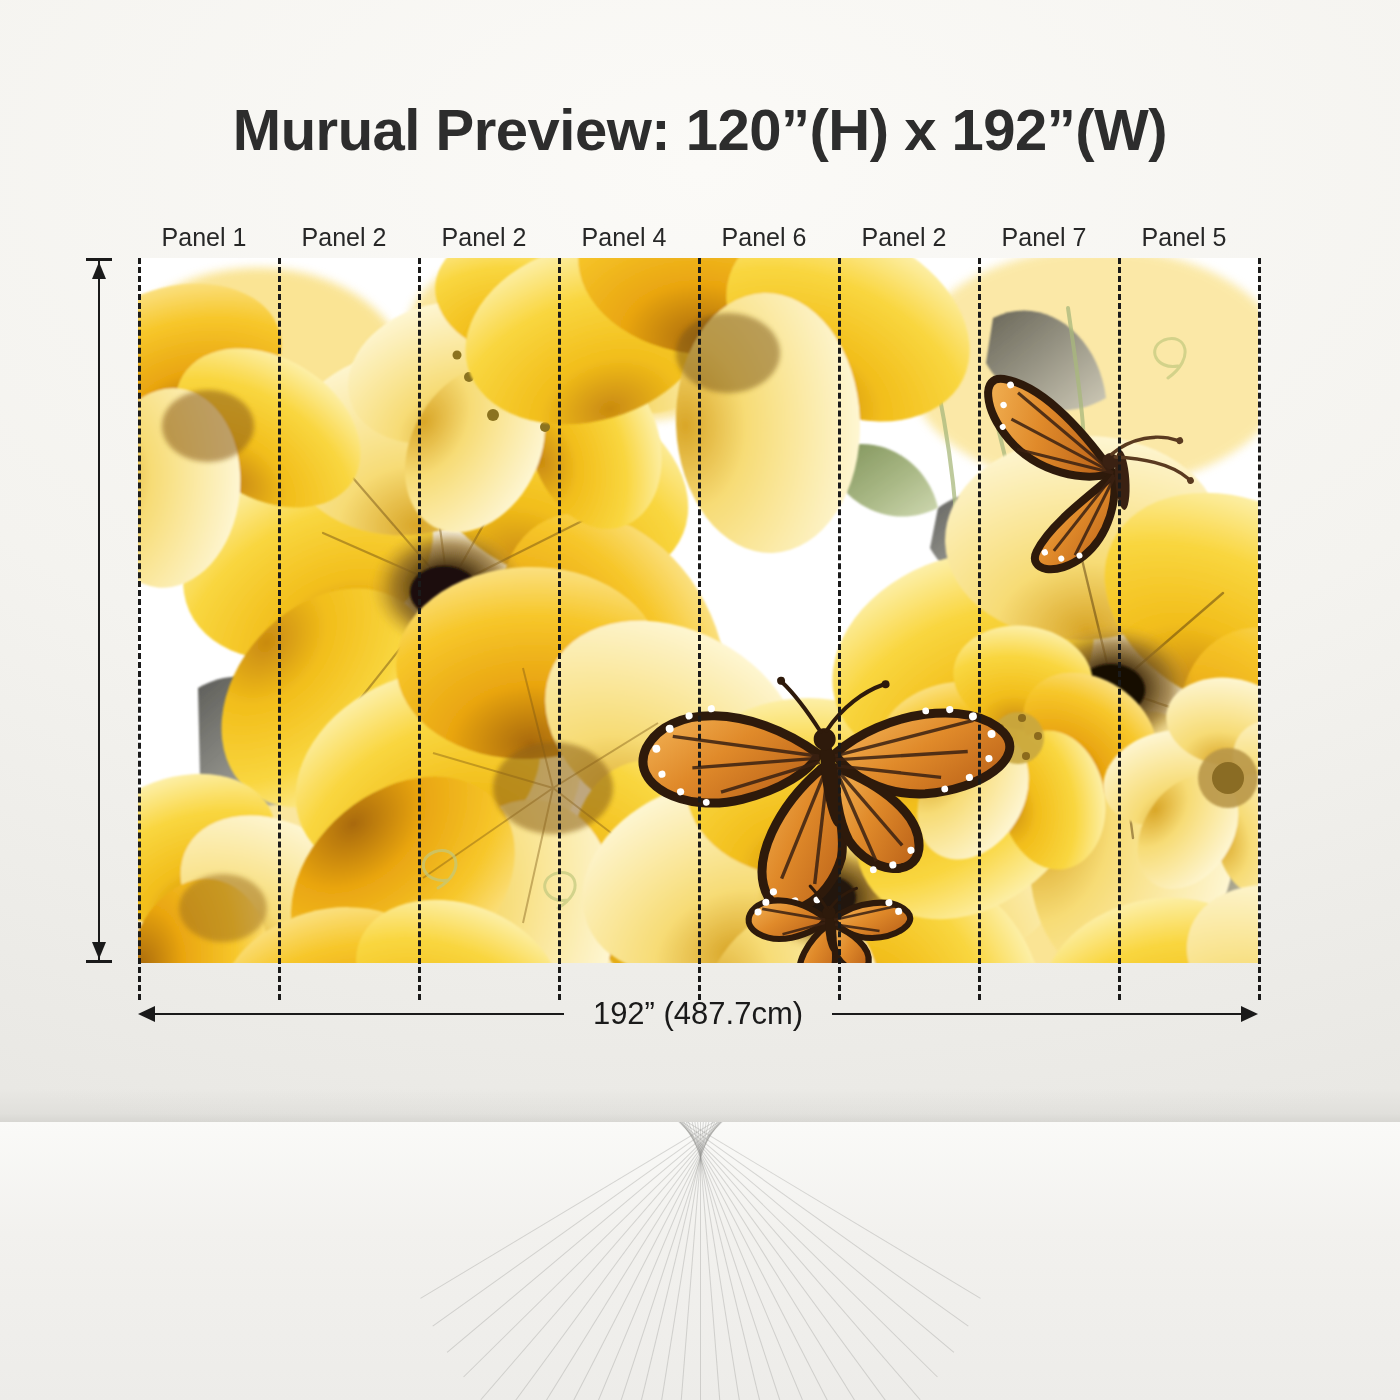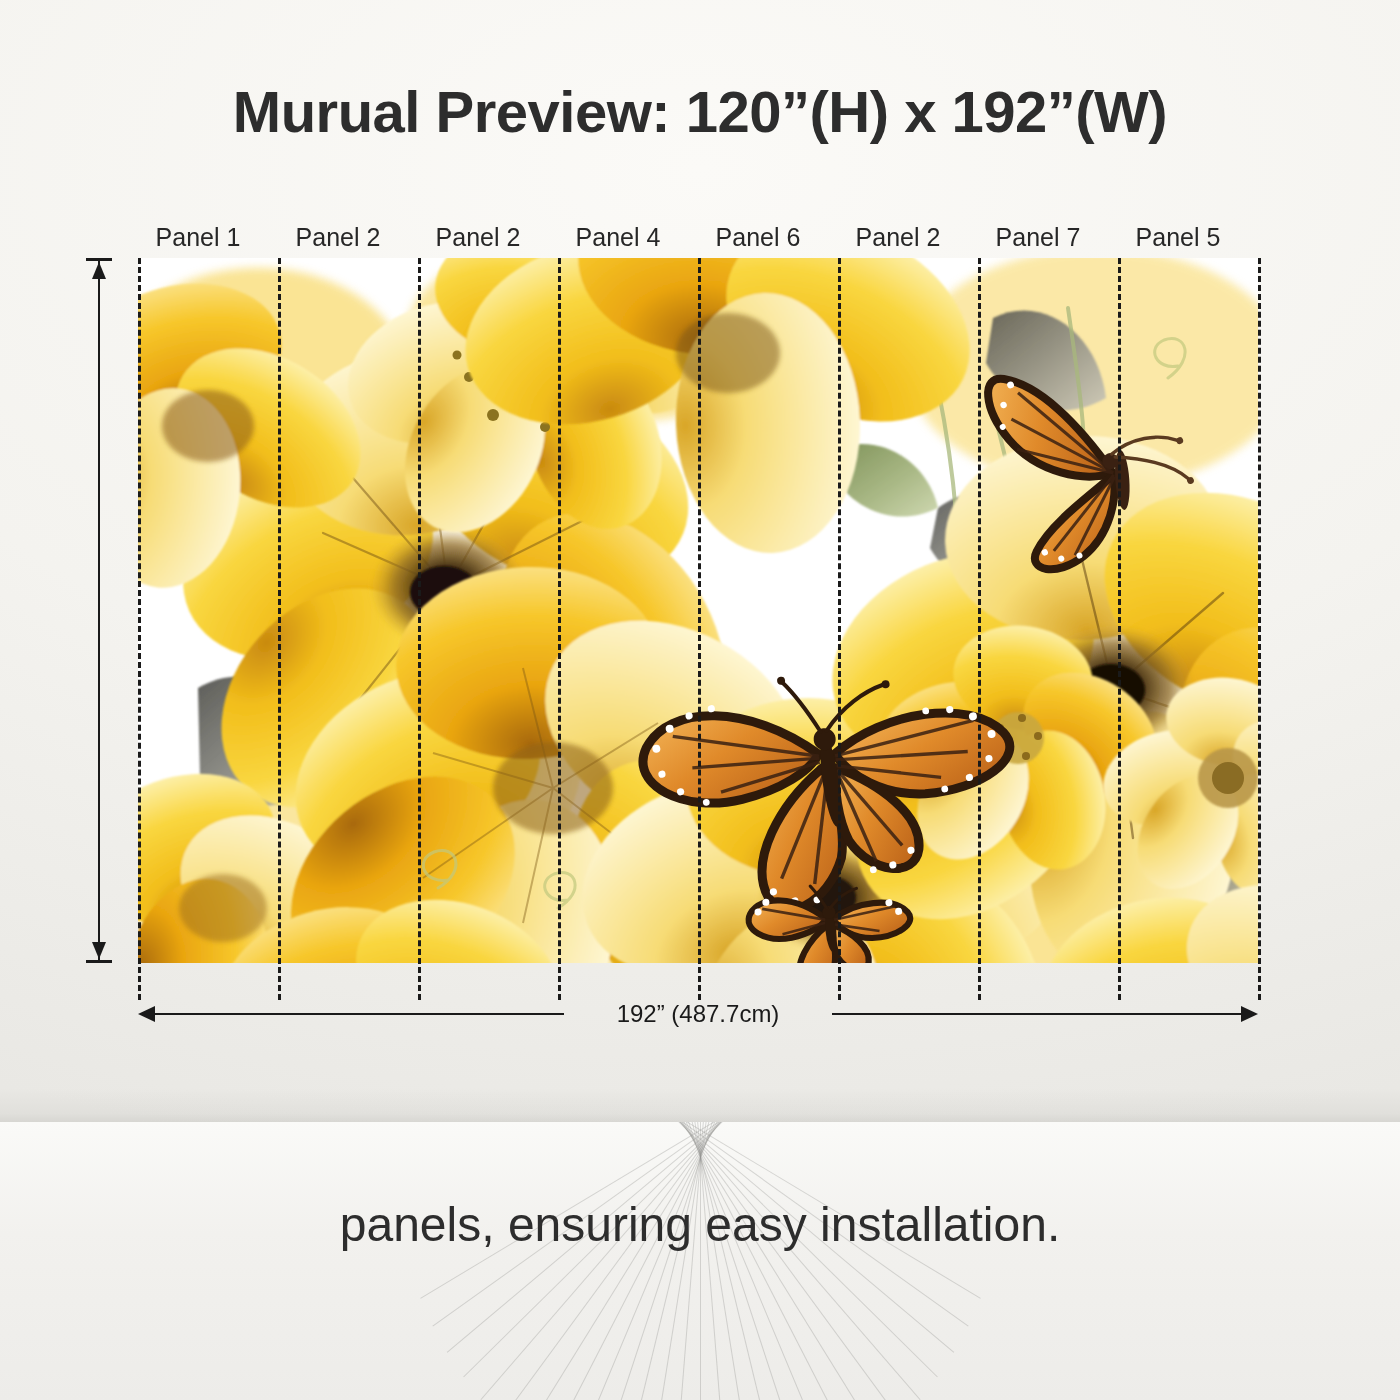--- a/index.html
+++ b/index.html
@@ -17,30 +17,30 @@
     background:
       radial-gradient(120% 90% at 50% 15%, #FBFAF7 0%, #F4F3EF 55%, #E9E8E4 100%);
   }
   #wall:after{
     content:""; position:absolute; left:0; bottom:0; width:100%; height:34px;
     background:linear-gradient(180deg, rgba(0,0,0,0) 0%, rgba(150,150,145,0.10) 75%, rgba(120,120,115,0.16) 100%);
   }
 
   
   #title {
-    position:absolute; left:0; top:78px; width:1400px;
+    position:absolute; left:0; top:96px; width:1400px;
     text-align:center;
     font-size:58px; font-weight:bold; color:#2D2D2D;
     letter-spacing:-0.5px;
     white-space:nowrap;
   }
 
   
   #panel-labels {
-    position:absolute; left:128px; top:218px; width:1120px; height:38px;
+    position:absolute; left:134px; top:218px; width:1120px; height:38px;
     display:flex;
   }
   .panel-label {
     flex:1 1 0; text-align:center;
     font-size:25px; color:#272727;
     line-height:38px;
   }
 
   
   #mural-frame {
@@ -69,21 +69,21 @@
   
   #hdim { position:absolute; left:138px; top:1006px; width:1120px; height:16px; }
   #hdim .hline { position:absolute; top:7px; height:2px; background:#1A1A1A; }
   #hdim .hline.l { left:14px;  width:412px; }
   #hdim .hline.r { right:14px; width:412px; }
   #hdim .harrow { position:absolute; top:0; width:0; height:0; border-top:8px solid transparent; border-bottom:8px solid transparent; }
   #hdim .harrow.left { left:0;  border-right:17px solid #1A1A1A; }
   #hdim .harrow.right{ right:0; border-left:17px solid #1A1A1A; }
   #hdim-label {
     position:absolute; left:50%; top:50%; transform:translate(-50%,-50%);
-    font-size:24px; color:#1A1A1A; white-space:nowrap; background:transparent;
+    font-size:31px; color:#1A1A1A; white-space:nowrap; background:transparent;
     padding:0 14px;
   }
 
   
   #floor {
     position:absolute; left:0; top:1122px; width:1400px; height:278px;
     background:linear-gradient(180deg,#FAFAF8 0%, #F2F1EE 40%, #EDECE9 100%);
     overflow:hidden;
   }
   .plank {
@@ -551,14 +551,13 @@
     <div class="plank" style="left: 743.077px; transform: rotate(31.7692deg);"></div>
     <div class="plank" style="left: 749.231px; transform: rotate(36.3077deg);"></div>
     <div class="plank" style="left: 755.385px; transform: rotate(40.8462deg);"></div>
     <div class="plank" style="left: 761.538px; transform: rotate(45.3846deg);"></div>
     <div class="plank" style="left: 767.692px; transform: rotate(49.9231deg);"></div>
     <div class="plank" style="left: 773.846px; transform: rotate(54.4615deg);"></div>
     <div class="plank" style="left: 780px; transform: rotate(59deg);"></div>
   </div>
 
 <div id="caption">
-  <div>panels, ensuring easy installation.</div>
 </div>
 
 </body></html>

